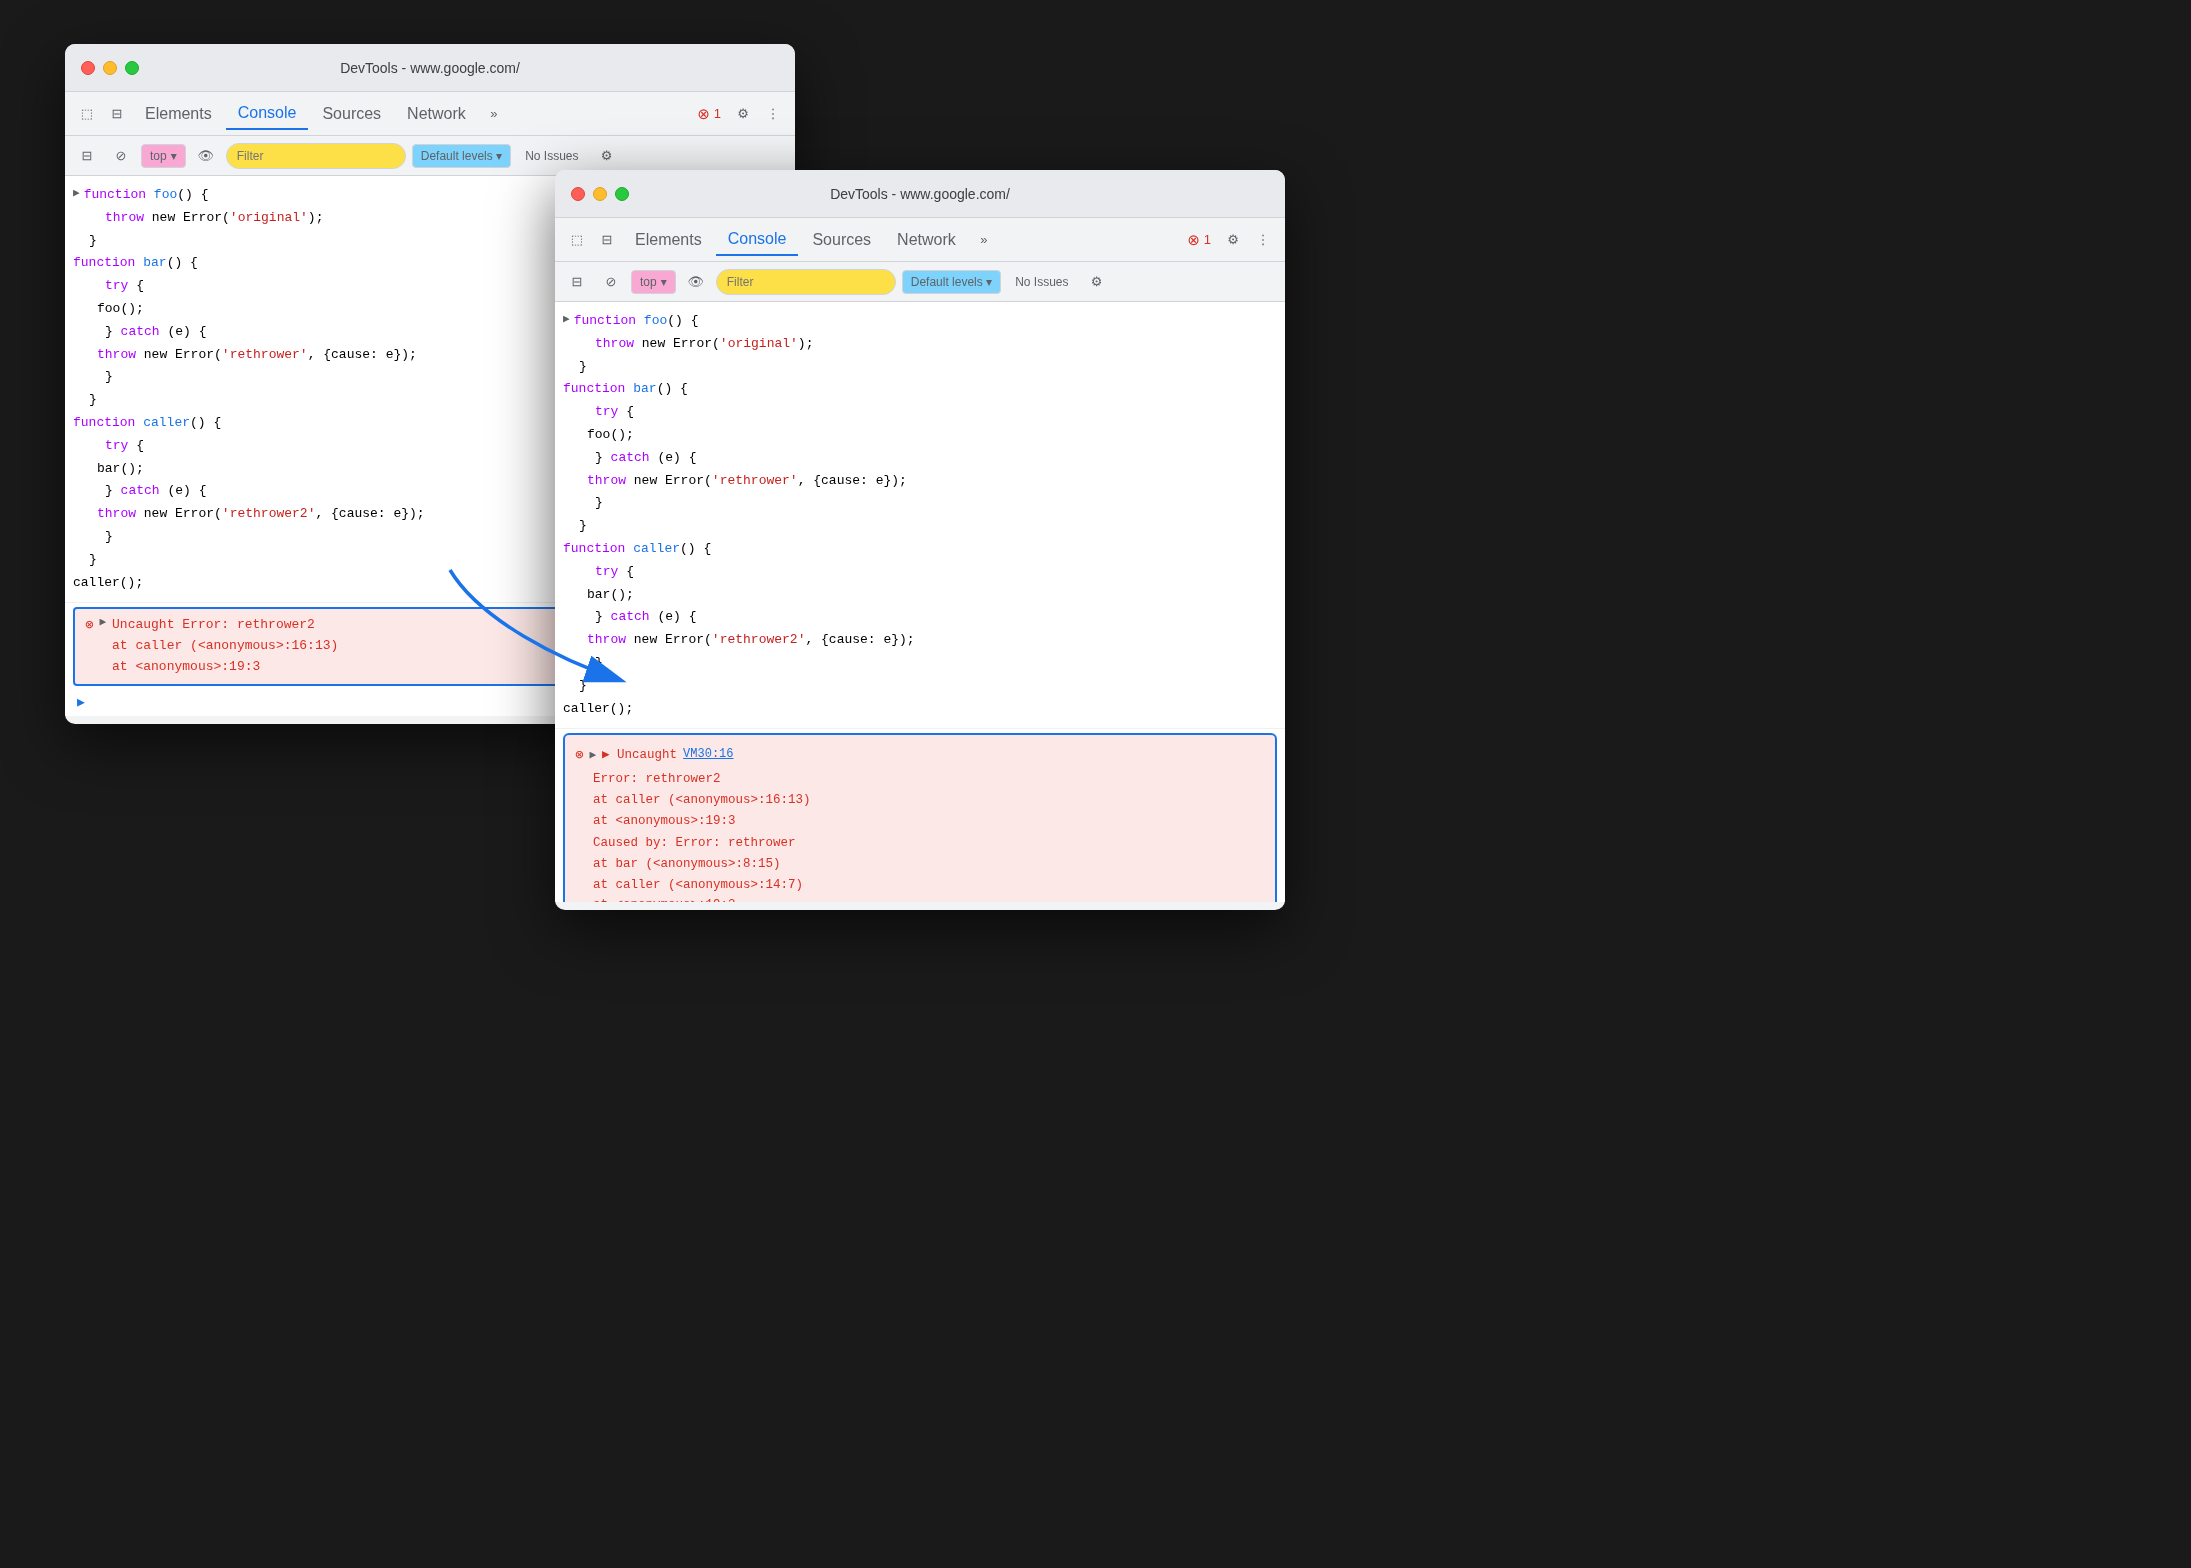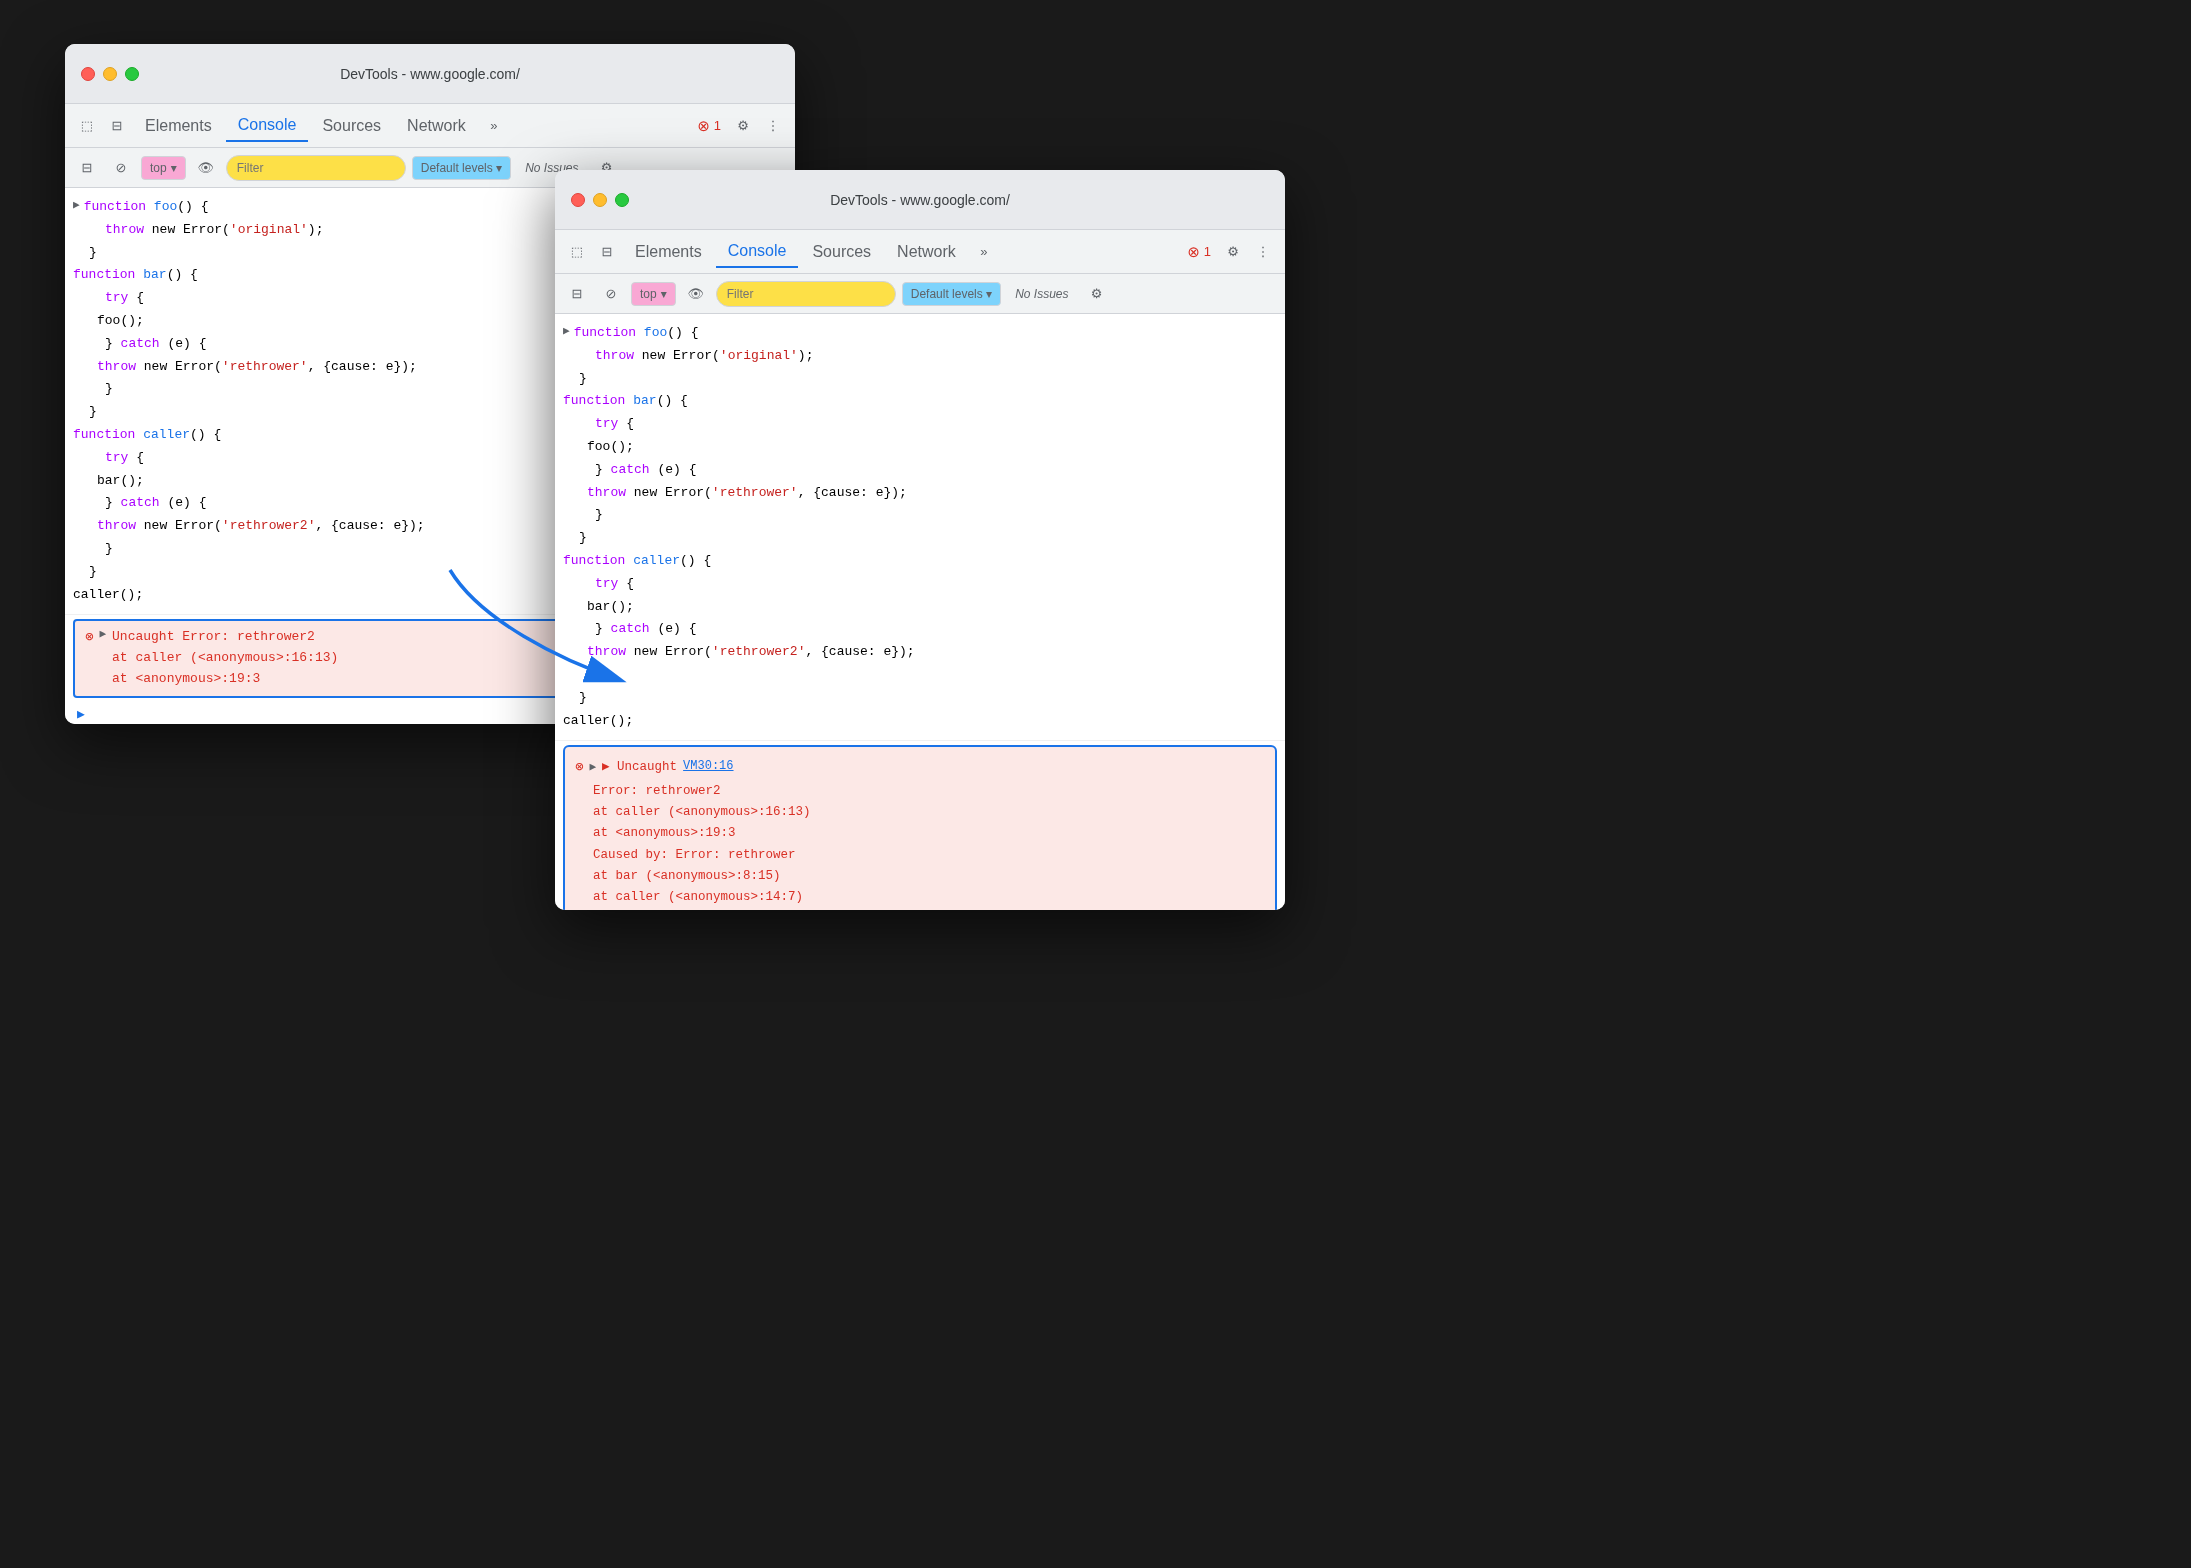--- a/index.html
+++ b/index.html
@@ -17,21 +17,21 @@
       position: absolute;
       background: #f1f3f4;
       border-radius: 10px;
       box-shadow: 0 20px 60px rgba(0,0,0,0.6);
       overflow: hidden;
     }
 
     
     .title-bar {
       background: #e8eaed;
-      height: 60px;
+      height: 48px;
       display: flex;
       align-items: center;
       padding: 0 16px;
       border-bottom: 1px solid #d0d3d8;
       position: relative;
     }
 
     .traffic-lights {
       display: flex;
       gap: 8px;
@@ -155,21 +155,20 @@
       white-space: nowrap;
     }
 
     .no-issues-btn {
       padding: 4px 8px;
       font-size: 12px;
       color: #5f6368;
       background: transparent;
       cursor: pointer;
       white-space: nowrap;
-      font-style: italic;
     }
 
     
     .console-content {
       background: white;
       font-family: 'SF Mono', 'Monaco', 'Courier New', monospace;
       font-size: 13px;
       overflow: hidden;
     }
 

